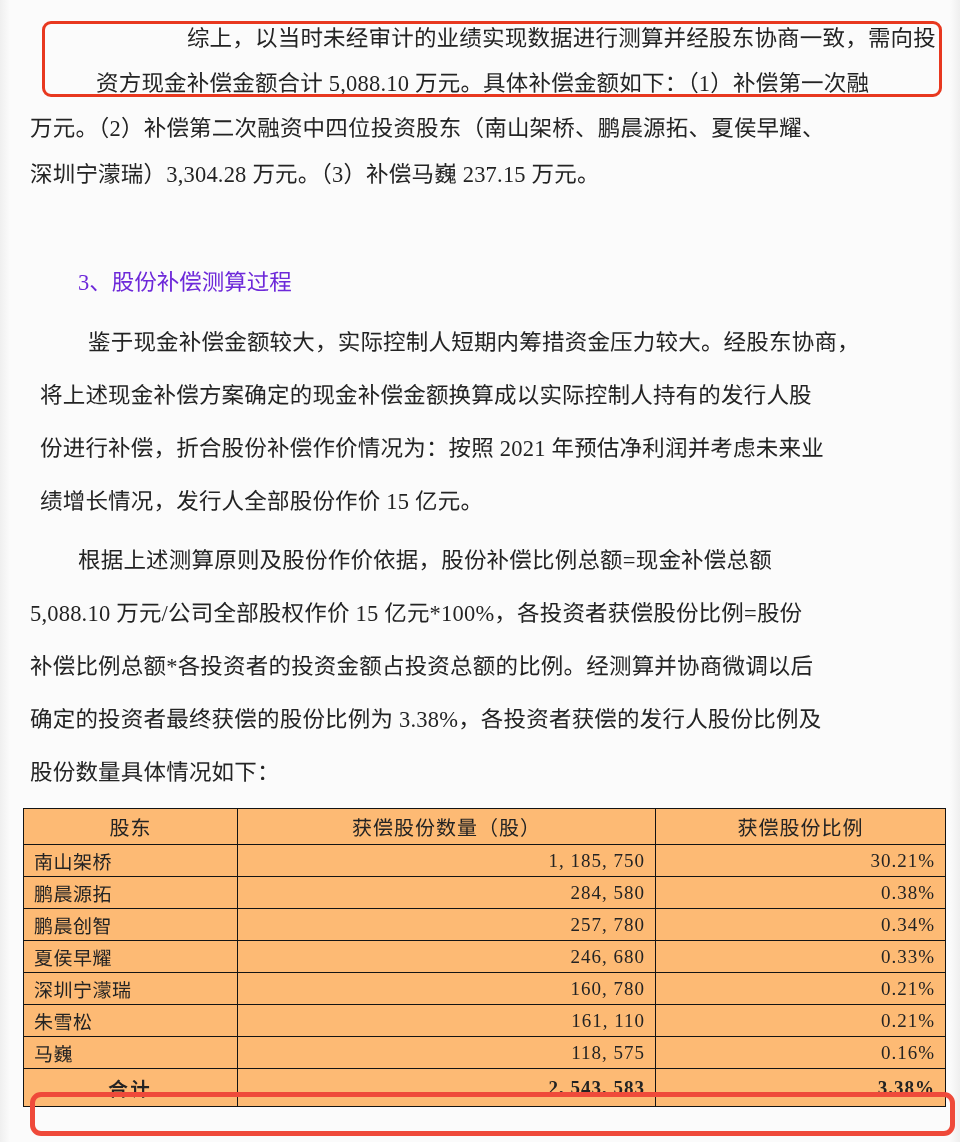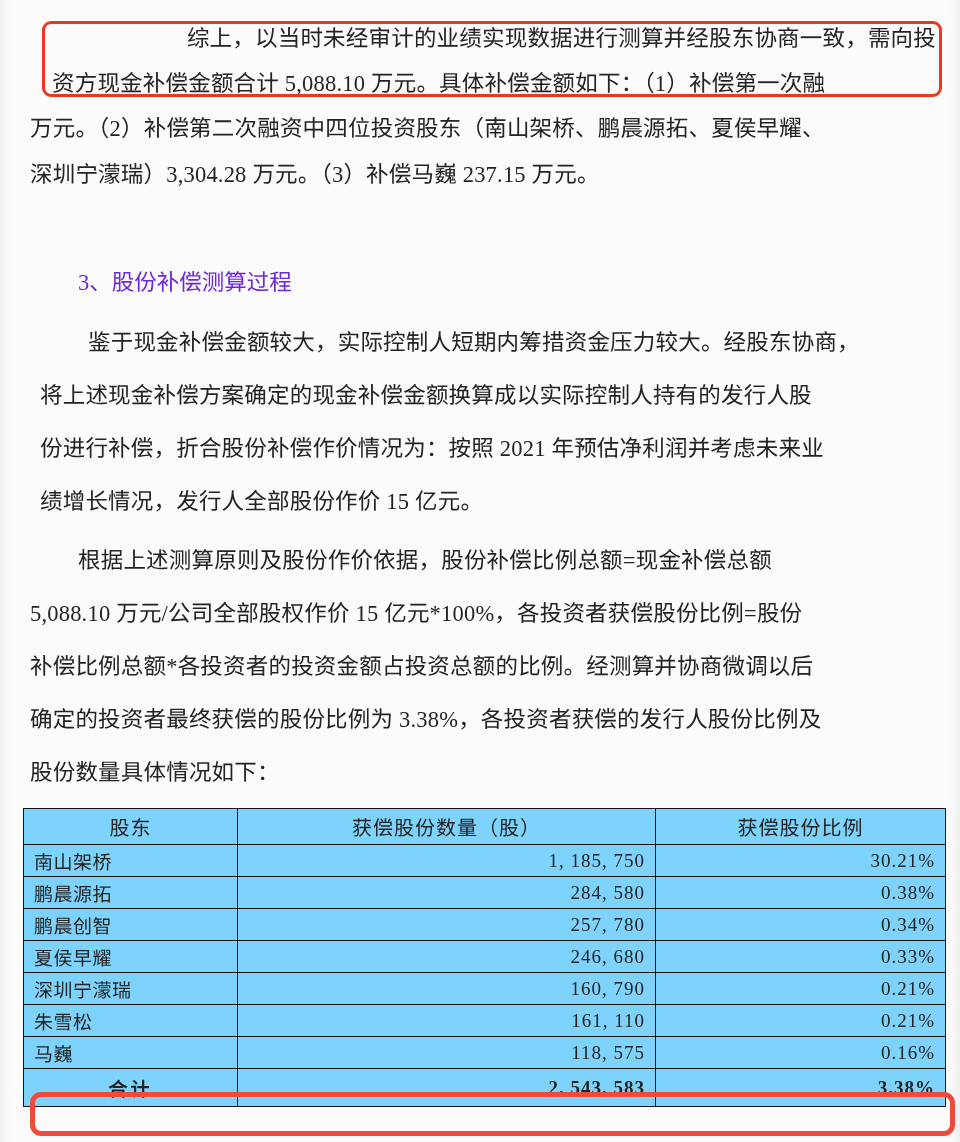--- a/index.html
+++ b/index.html
@@ -61,21 +61,21 @@
     background: transparent;
     pointer-events: none;
   }
 
   .block-intro {
     position: absolute;
     left: 52px;
     top: 16px;
     width: 884px;
   }
-  .block-intro .ln { height: 45px; }
+  .block-intro .ln { height: 45px; margin-left: 44px; }
 
   .block-second {
     position: absolute;
     left: 30px;
     top: 106px;
     width: 916px;
   }
   .block-second .ln { height: 46px; }
 
   .heading {
@@ -118,21 +118,21 @@
     font-size: 19px;
     color: #232323;
   }
   table.sharetable td,
   table.sharetable th {
     border: 1.6px solid #141414;
     padding: 0 10px;
     height: 32px;
     box-sizing: border-box;
     font-weight: normal;
-    background: #7dd3fc;
+    background: #fdba74;
   }
   table.sharetable thead th {
     text-align: center;
     height: 36px;
     font-size: 20px;
     letter-spacing: 1px;
   }
   col.c-name  { width: 214px; }
   col.c-count { width: 418px; }
   col.c-ratio { width: 290px; }
@@ -240,21 +240,21 @@
           <td class="count">257, 780</td>
           <td class="ratio">0.34%</td>
         </tr>
         <tr>
           <td class="name">夏侯早耀</td>
           <td class="count">246, 680</td>
           <td class="ratio">0.33%</td>
         </tr>
         <tr>
           <td class="name">深圳宁濛瑞</td>
-          <td class="count">160, 790</td>
+          <td class="count">160, 780</td>
           <td class="ratio">0.21%</td>
         </tr>
         <tr>
           <td class="name">朱雪松</td>
           <td class="count">161, 110</td>
           <td class="ratio">0.21%</td>
         </tr>
         <tr>
           <td class="name">马巍</td>
           <td class="count">118, 575</td>

